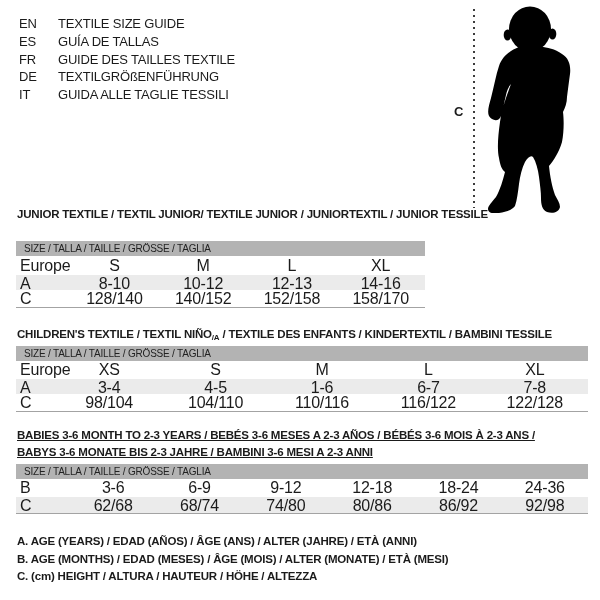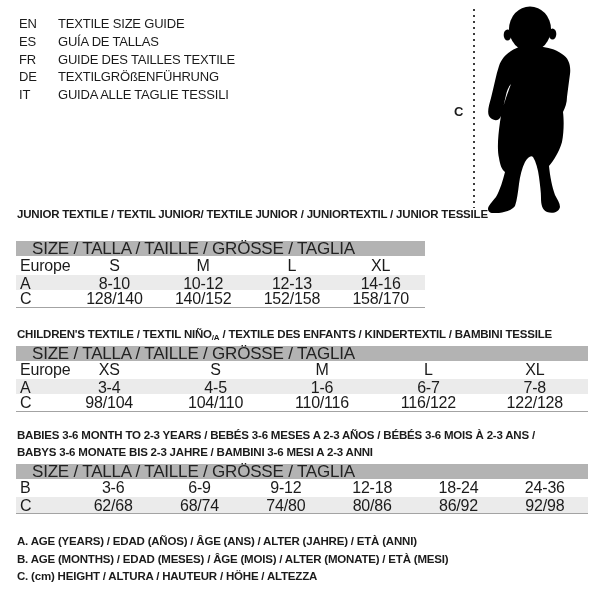--- a/index.html
+++ b/index.html
@@ -33,27 +33,27 @@
   }
   .measure-label{position:absolute;left:454px;top:104px;font-size:13px;font-weight:700;}
   .baby{position:absolute;left:486px;top:5px;}
 
   
   .sec-title{
     position:absolute;left:17px;font-size:11.5px;font-weight:700;
     white-space:nowrap;line-height:13px;
   }
   .sec-title .subscript{font-size:8px;vertical-align:-2px;}
-  .sec-title.two-line{white-space:normal;line-height:16.5px;width:560px;}
+  .sec-title.two-line{white-space:normal;line-height:16.5px;width:560px;text-decoration:underline;}
 
   
   .size-table{position:absolute;border-bottom:1px solid var(--table_border);}
   .t-header{
     height:15px;background:var(--header_bar_bg);color:var(--header_bar_text);
-    display:flex;align-items:center;padding-left:16px;font-size:17px;font-weight:400;
+    display:flex;align-items:center;padding-left:8px;font-size:10px;font-weight:400;
   }
   .t-row{display:grid;align-items:center;font-size:16px;}
   .t-row.alt{background:var(--row_alt_bg);}
   .t-label{padding-left:4px;text-align:left;}
   .t-cell{text-align:center;}
   .junior-table{left:16px;top:241px;width:409px;}
   .junior-table .t-row{grid-template-columns:54px repeat(4,1fr);}
   .children-table{left:16px;top:346px;width:572px;}
   .children-table .t-row{grid-template-columns:40px repeat(5,1fr);}
   .babies-table{left:16px;top:464px;width:572px;}

